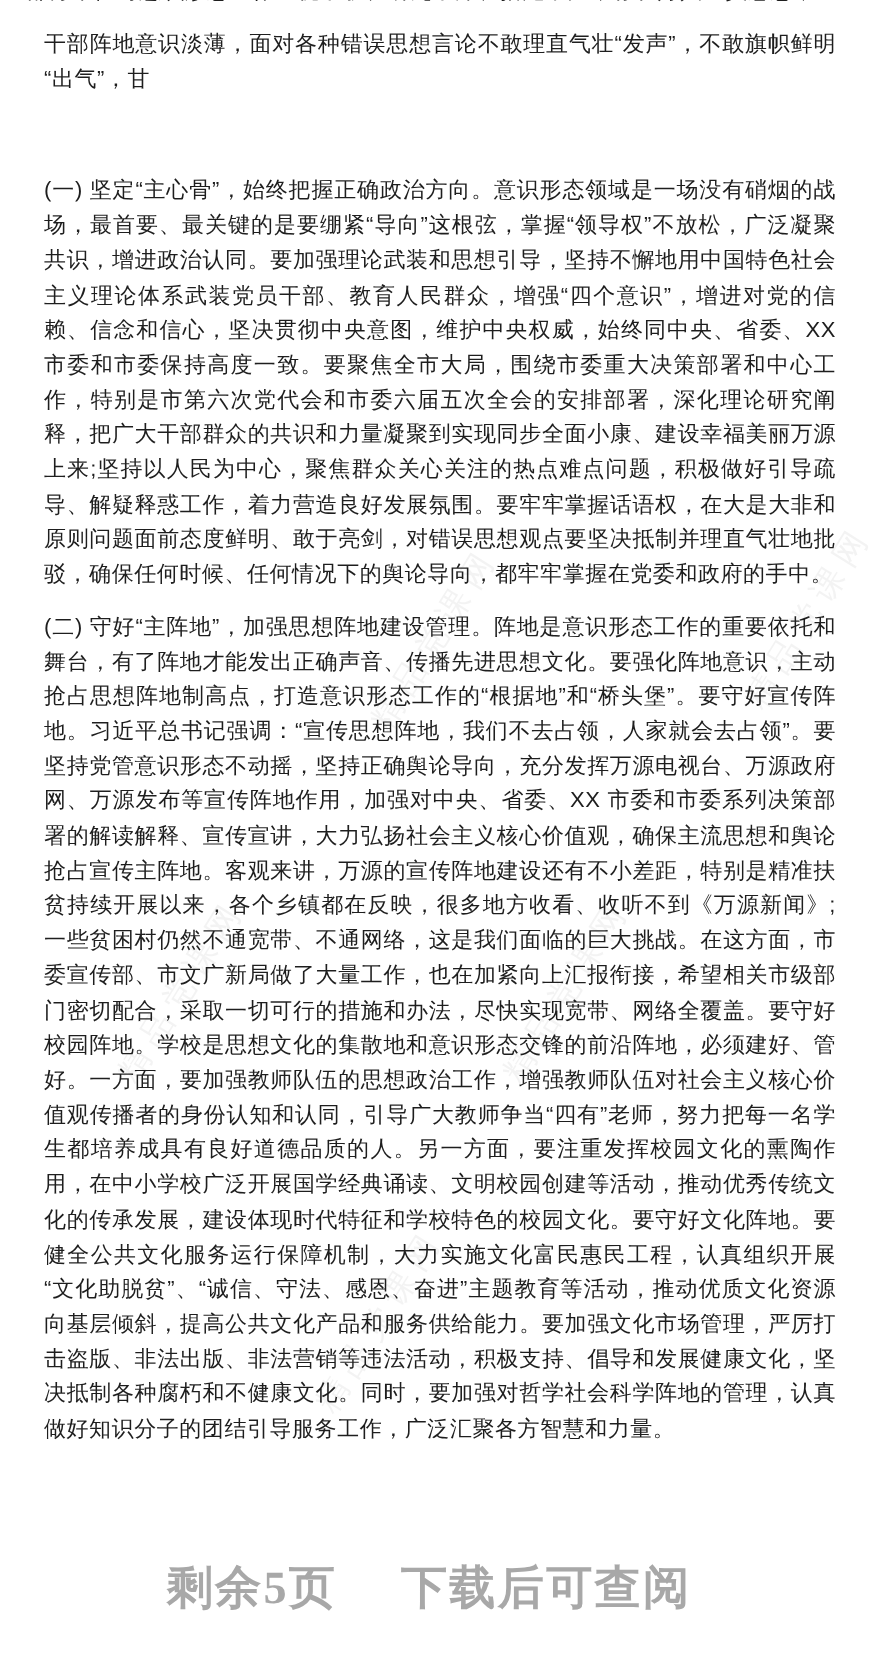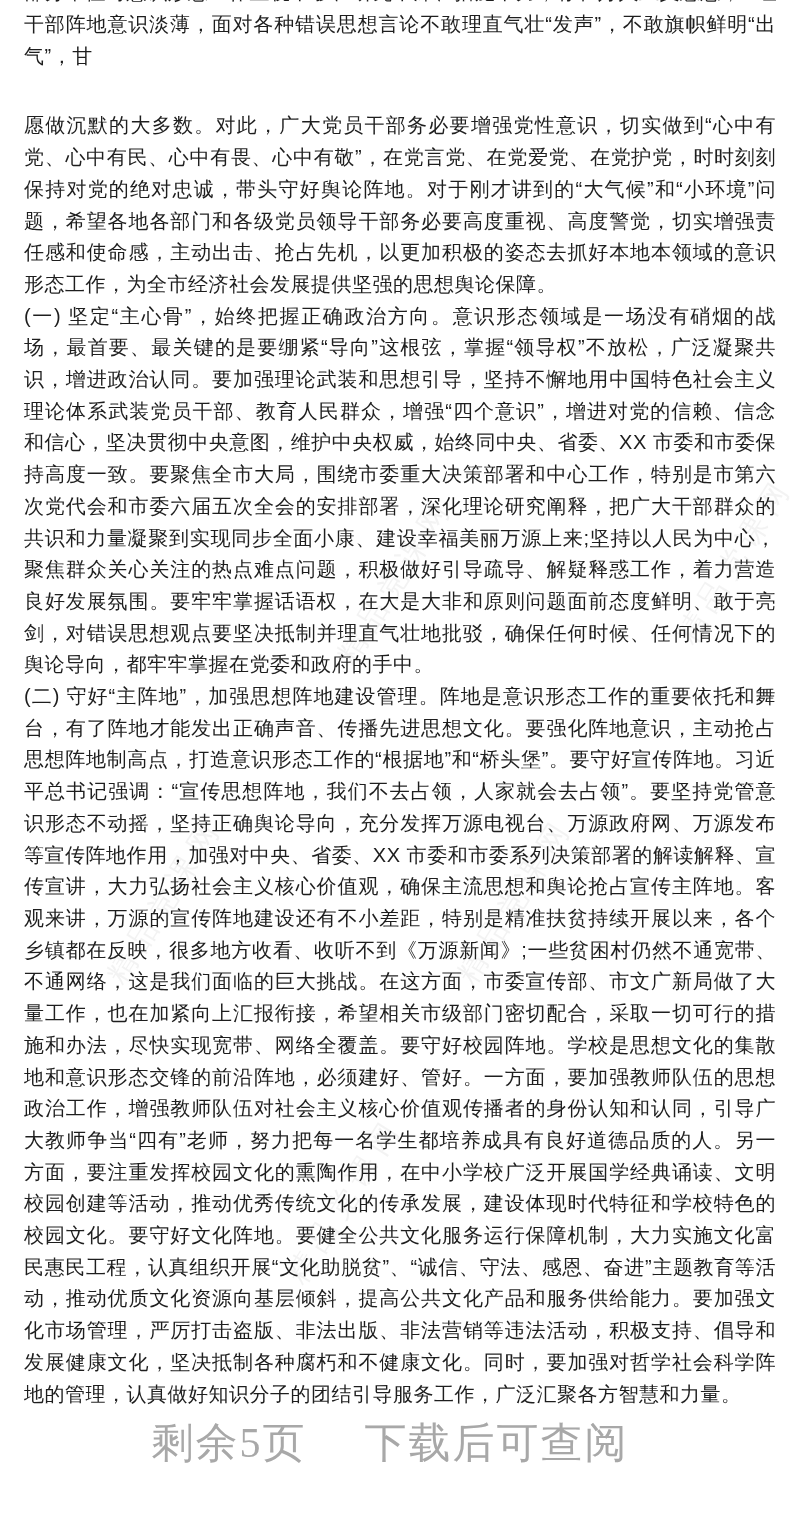--- a/index.html
+++ b/index.html
@@ -39,21 +39,21 @@
     position: relative;
     z-index: 1;
     padding: 0 24px;
     font-size: 20px;
     line-height: 31.7px;
     letter-spacing: 0.5px;
     text-align: justify;
     text-justify: inter-ideograph;
   }
   .content p {
-    margin: 0;
+    margin: 16px;
   }
   .clip-line {
     height: 9px;
     overflow: hidden;
   }
   .clip-line span {
     display: block;
     margin-top: -23px;
     white-space: nowrap;
   }
@@ -61,21 +61,21 @@
     height: 38px;
   }
   .footer {
     position: absolute;
     z-index: 1;
     top: 1415px;
     left: 0;
     width: 780px;
     text-align: center;
     font-family: "Liberation Serif", serif;
-    font-weight: normal;
+    font-weight: bold;
     font-size: 42px;
     color: #a8a8a8;
     letter-spacing: 2px;
   }
   .footer .sep {
     display: inline-block;
     width: 58px;
   }
 </style>
 </head>
@@ -94,21 +94,20 @@
   <div class="content">
 
     <div class="clip-line">
       <span>部分单位对意识形态工作重视不够、研究不深、措施不力，存在好人主义思想；一些党员</span>
     </div>
 
     <p>干部阵地意识淡薄，面对各种错误思想言论不敢理直气壮“发声”，不敢旗帜鲜明“出气”，甘</p>
 
     <div class="page-break-gap"></div>
 
-    <p>愿做沉默的大多数。对此，广大党员干部务必要增强党性意识，切实做到“心中有党、心中有民、心中有畏、心中有敬”，在党言党、在党爱党、在党护党，时时刻刻保持对党的绝对忠诚，带头守好舆论阵地。对于刚才讲到的“大气候”和“小环境”问题，希望各地各部门和各级党员领导干部务必要高度重视、高度警觉，切实增强责任感和使命感，主动出击、抢占先机，以更加积极的姿态去抓好本地本领域的意识形态工作，为全市经济社会发展提供坚强的思想舆论保障。</p>
     <p>(一) 坚定“主心骨”，始终把握正确政治方向。意识形态领域是一场没有硝烟的战场，最首要、最关键的是要绷紧“导向”这根弦，掌握“领导权”不放松，广泛凝聚共识，增进政治认同。要加强理论武装和思想引导，坚持不懈地用中国特色社会主义理论体系武装党员干部、教育人民群众，增强“四个意识”，增进对党的信赖、信念和信心，坚决贯彻中央意图，维护中央权威，始终同中央、省委、XX 市委和市委保持高度一致。要聚焦全市大局，围绕市委重大决策部署和中心工作，特别是市第六次党代会和市委六届五次全会的安排部署，深化理论研究阐释，把广大干部群众的共识和力量凝聚到实现同步全面小康、建设幸福美丽万源上来;坚持以人民为中心，聚焦群众关心关注的热点难点问题，积极做好引导疏导、解疑释惑工作，着力营造良好发展氛围。要牢牢掌握话语权，在大是大非和原则问题面前态度鲜明、敢于亮剑，对错误思想观点要坚决抵制并理直气壮地批驳，确保任何时候、任何情况下的舆论导向，都牢牢掌握在党委和政府的手中。</p>
     <p>(二) 守好“主阵地”，加强思想阵地建设管理。阵地是意识形态工作的重要依托和舞台，有了阵地才能发出正确声音、传播先进思想文化。要强化阵地意识，主动抢占思想阵地制高点，打造意识形态工作的“根据地”和“桥头堡”。要守好宣传阵地。习近平总书记强调：“宣传思想阵地，我们不去占领，人家就会去占领”。要坚持党管意识形态不动摇，坚持正确舆论导向，充分发挥万源电视台、万源政府网、万源发布等宣传阵地作用，加强对中央、省委、XX 市委和市委系列决策部署的解读解释、宣传宣讲，大力弘扬社会主义核心价值观，确保主流思想和舆论抢占宣传主阵地。客观来讲，万源的宣传阵地建设还有不小差距，特别是精准扶贫持续开展以来，各个乡镇都在反映，很多地方收看、收听不到《万源新闻》;一些贫困村仍然不通宽带、不通网络，这是我们面临的巨大挑战。在这方面，市委宣传部、市文广新局做了大量工作，也在加紧向上汇报衔接，希望相关市级部门密切配合，采取一切可行的措施和办法，尽快实现宽带、网络全覆盖。要守好校园阵地。学校是思想文化的集散地和意识形态交锋的前沿阵地，必须建好、管好。一方面，要加强教师队伍的思想政治工作，增强教师队伍对社会主义核心价值观传播者的身份认知和认同，引导广大教师争当“四有”老师，努力把每一名学生都培养成具有良好道德品质的人。另一方面，要注重发挥校园文化的熏陶作用，在中小学校广泛开展国学经典诵读、文明校园创建等活动，推动优秀传统文化的传承发展，建设体现时代特征和学校特色的校园文化。要守好文化阵地。要健全公共文化服务运行保障机制，大力实施文化富民惠民工程，认真组织开展“文化助脱贫”、“诚信、守法、感恩、奋进”主题教育等活动，推动优质文化资源向基层倾斜，提高公共文化产品和服务供给能力。要加强文化市场管理，严厉打击盗版、非法出版、非法营销等违法活动，积极支持、倡导和发展健康文化，坚决抵制各种腐朽和不健康文化。同时，要加强对哲学社会科学阵地的管理，认真做好知识分子的团结引导服务工作，广泛汇聚各方智慧和力量。</p>
 
   </div>
 
   <div class="footer">
     <span>剩余5页</span><span class="sep"></span><span>下载后可查阅</span>
   </div>
 
 </div>

